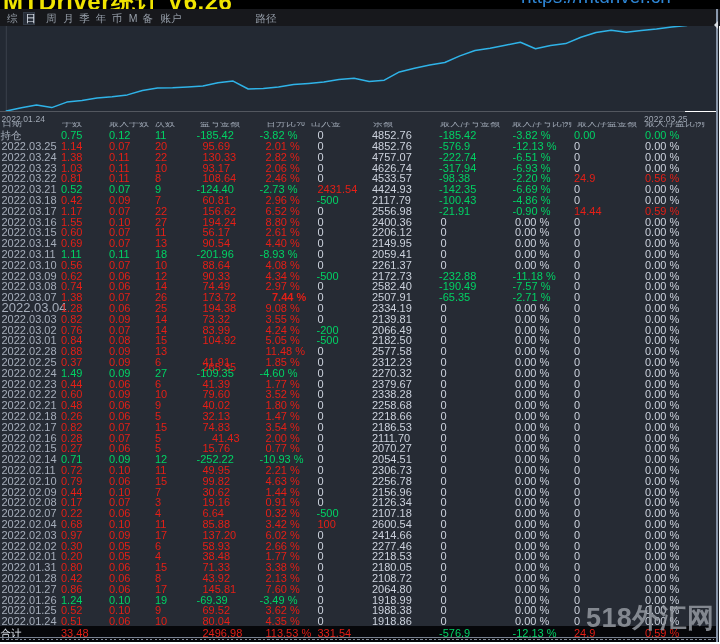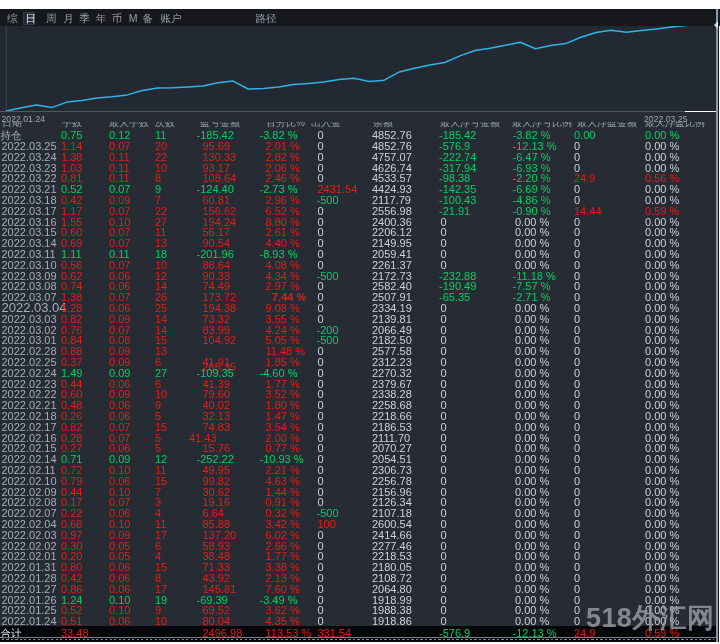--- a/index.html
+++ b/index.html
@@ -48,20 +48,24 @@
   .edge-right-dark{position:absolute;left:717.7px;top:9px;width:0.6px;height:633px;background:#1a1d24;z-index:11;}
   .edge-bottom-white{position:absolute;left:0;top:642px;width:720px;height:2px;background:#ffffff;z-index:10;}
   .splitter-arrow{position:absolute;left:713.6px;top:20.8px;width:0;height:0;z-index:12;
      border-top:4px solid transparent;border-bottom:4px solid transparent;border-right:4.5px solid #d9dde3;}
 </style>
 </head>
 <body>
 
 <div id="stage">
 
+  <div class="topstrip">
+    <div class="app-title">MTDriver统计 V6.26</div>
+    <div class="app-url">https://mtdriver.cn</div>
+  </div>
 
   <div class="tabbar">
     <div class="tab-selbox"></div>
     <div id="tabs-host">
         <div class="tab" style="left: 7px;">综</div>
         <div class="tab selected" style="left: 25.5px;">日</div>
         <div class="tab" style="left: 46px;">周</div>
         <div class="tab" style="left: 63.3px;">月</div>
         <div class="tab" style="left: 79.3px;">季</div>
         <div class="tab" style="left: 95.8px;">年</div>
@@ -117,21 +121,21 @@
         <div class="trow" style="top: 39.9px;">
           <span class="cell c-gray" style="left: 1.5px; font-size: 11px;">2022.03.24</span>
           <span class="cell c-red" style="left: 61px;">1.38</span>
           <span class="cell c-red" style="left: 109px;">0.11</span>
           <span class="cell c-red" style="left: 155px;">22</span>
           <span class="cell c-red" style="left: 202.5px;">130.33</span>
           <span class="cell c-red" style="left: 265.5px;">2.82 %</span>
           <span class="cell c-white" style="left: 317.5px;">0</span>
           <span class="cell c-white" style="left: 372px;">4757.07</span>
           <span class="cell c-green" style="left: 439px;">-222.74</span>
-          <span class="cell c-green" style="left: 512.5px;">-6.47 %</span>
+          <span class="cell c-green" style="left: 512.5px;">-6.51 %</span>
           <span class="cell c-white" style="left: 574px;">0</span>
           <span class="cell c-white" style="left: 645px;">0.00 %</span>
         </div>
         <div class="trow" style="top: 50.7px;">
           <span class="cell c-gray" style="left: 1.5px; font-size: 11px;">2022.03.23</span>
           <span class="cell c-red" style="left: 61px;">1.03</span>
           <span class="cell c-red" style="left: 109px;">0.11</span>
           <span class="cell c-red" style="left: 155px;">10</span>
           <span class="cell c-red" style="left: 202.5px;">93.17</span>
           <span class="cell c-red" style="left: 265.5px;">2.06 %</span>
@@ -476,21 +480,21 @@
           <span class="cell c-white" style="left: 440.5px;">0</span>
           <span class="cell c-white" style="left: 515px;">0.00 %</span>
           <span class="cell c-white" style="left: 574px;">0</span>
           <span class="cell c-white" style="left: 645px;">0.00 %</span>
         </div>
         <div class="trow" style="top: 320.7px;">
           <span class="cell c-gray" style="left: 1.5px; font-size: 11px;">2022.02.16</span>
           <span class="cell c-red" style="left: 61px;">0.28</span>
           <span class="cell c-red" style="left: 109px;">0.07</span>
           <span class="cell c-red" style="left: 155px;">5</span>
-          <span class="cell c-red" style="left: 189px;">41.43</span>
+          <span class="cell c-red" style="left: 212px;">41.43</span>
           <span class="cell c-red" style="left: 265.5px;">2.00 %</span>
           <span class="cell c-white" style="left: 317.5px;">0</span>
           <span class="cell c-white" style="left: 372px;">2111.70</span>
           <span class="cell c-white" style="left: 440.5px;">0</span>
           <span class="cell c-white" style="left: 515px;">0.00 %</span>
           <span class="cell c-white" style="left: 574px;">0</span>
           <span class="cell c-white" style="left: 645px;">0.00 %</span>
         </div>
         <div class="trow" style="top: 331.5px;">
           <span class="cell c-gray" style="left: 1.5px; font-size: 11px;">2022.02.15</span>

